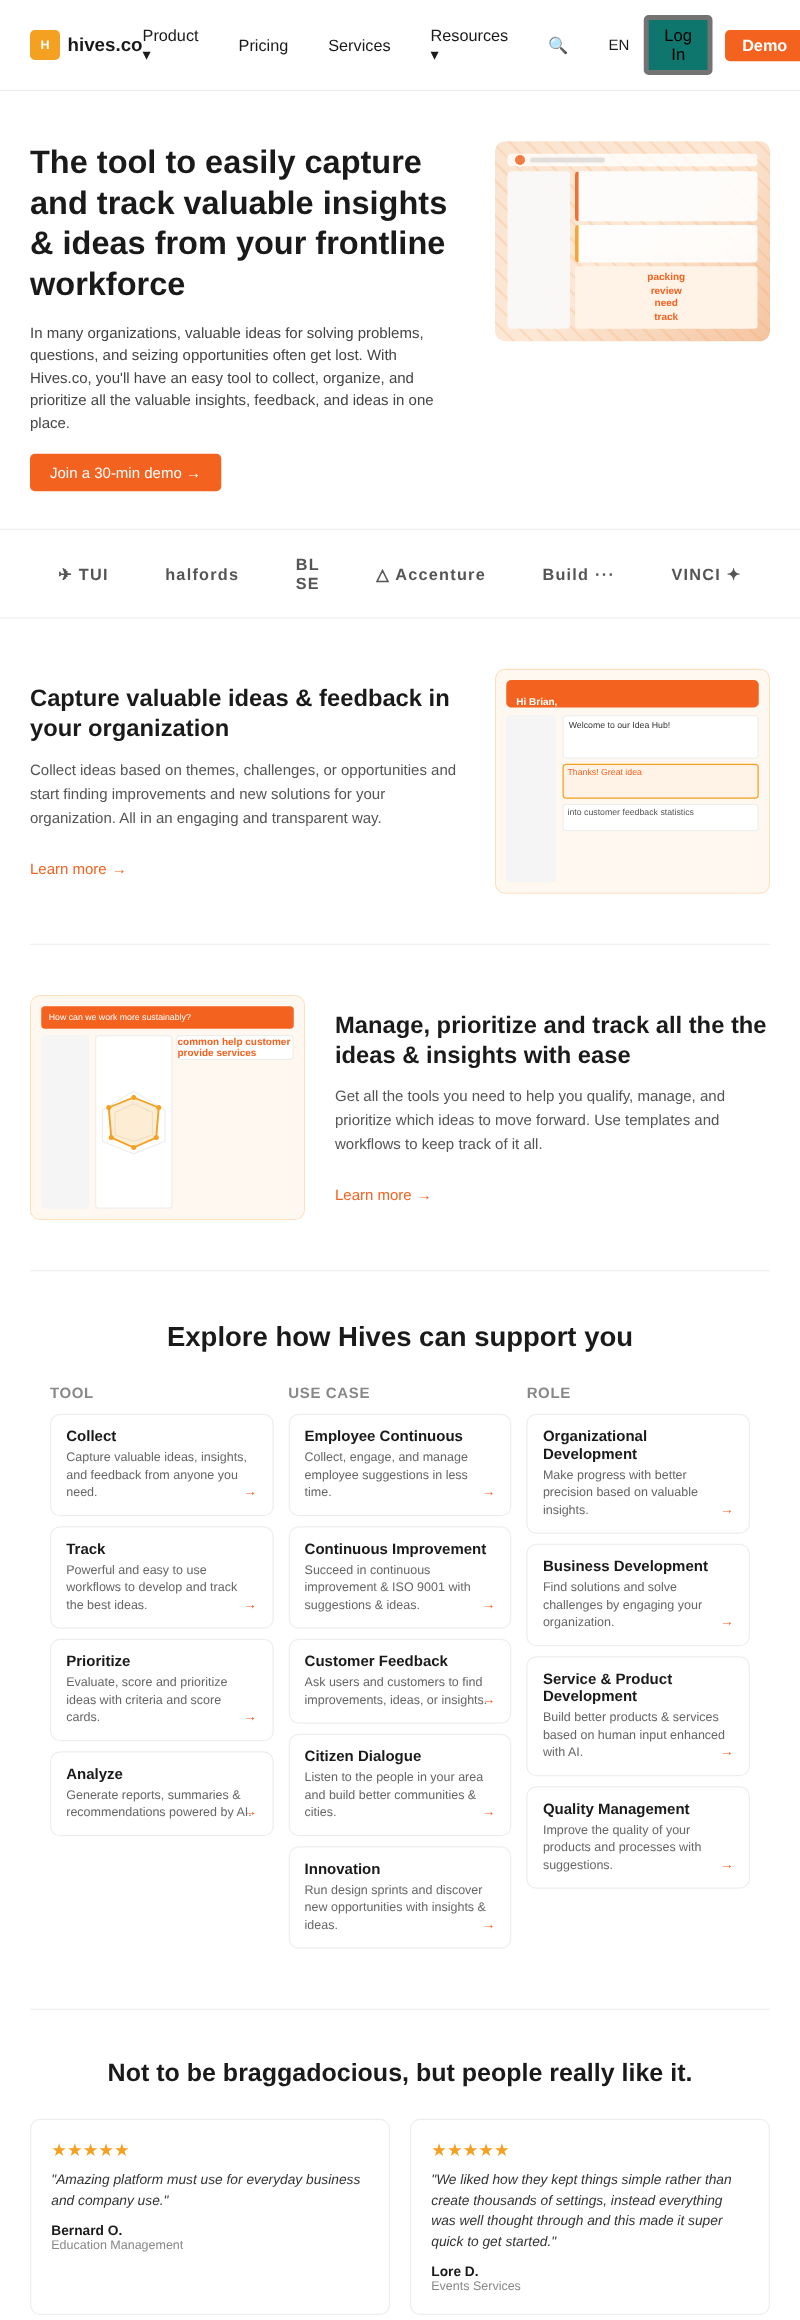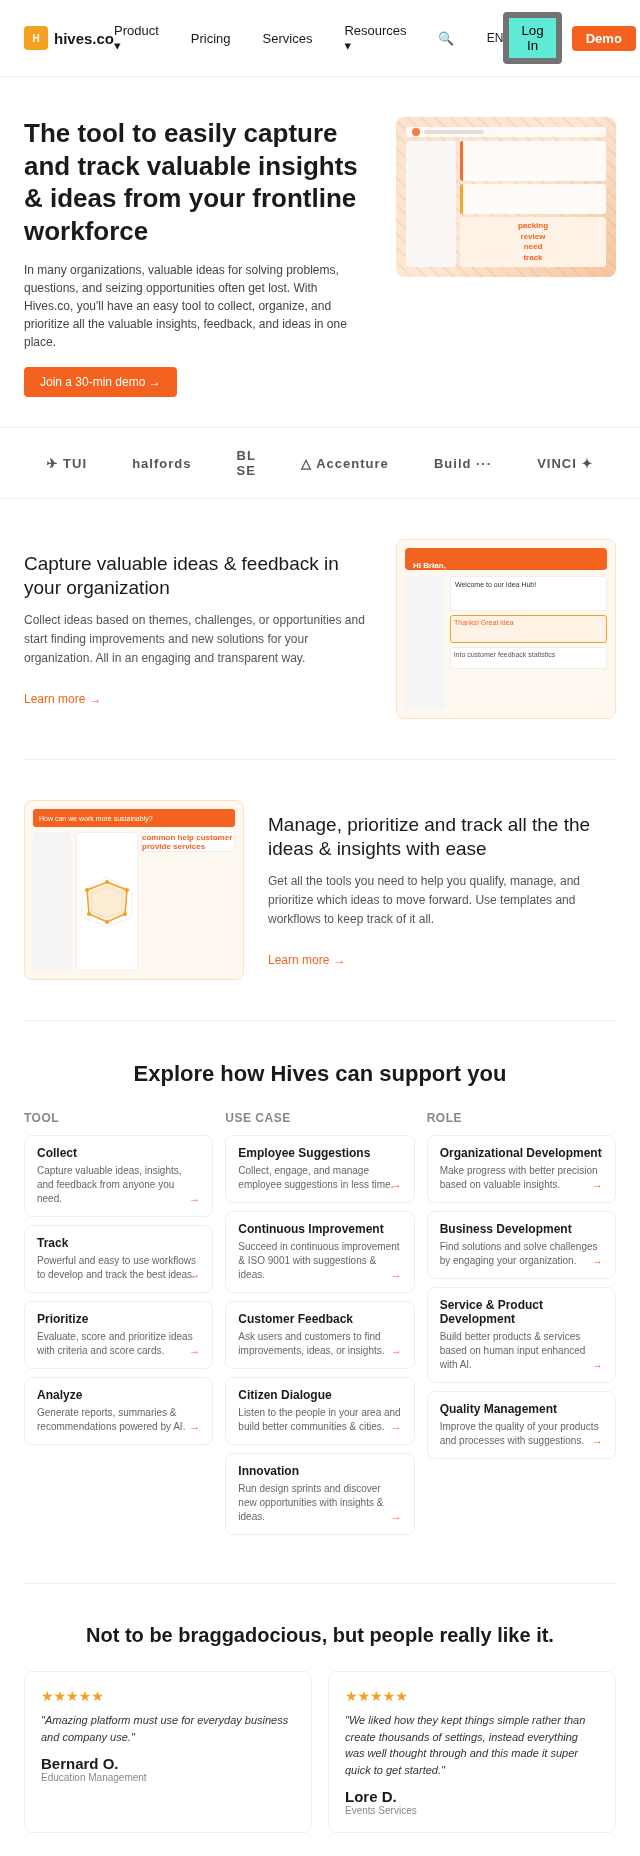--- a/index.html
+++ b/index.html
@@ -5,64 +5,64 @@
     * { margin: 0; padding: 0; box-sizing: border-box; }
     body { font-family: -apple-system, BlinkMacSystemFont, 'Segoe UI', sans-serif; background: #fff; color: #1a1a1a; font-size: 14px; width: 640px; }
 
     
     nav { display: flex; align-items: center; justify-content: space-between; padding: 12px 24px; border-bottom: 1px solid #eee; }
     .nav-logo { display: flex; align-items: center; gap: 6px; font-weight: 700; font-size: 15px; }
     .nav-logo-icon { width: 24px; height: 24px; background: #f4a020; border-radius: 4px; display: flex; align-items: center; justify-content: center; }
     .nav-links { display: flex; align-items: center; gap: 32px; font-size: 13px; }
     .nav-links a { text-decoration: none; color: #1a1a1a; }
     .nav-right { display: flex; align-items: center; gap: 10px; font-size: 13px; }
-    .btn-login { border: 6px solid #737373; border-radius: 4px; padding: 5px 12px; background: #5eead4; cursor: pointer; }
+    .btn-login { border: 4px solid #737373; border-radius: 4px; padding: 5px 12px; background: #0f766e; cursor: pointer; margin-left: 12px; }
     .btn-demo { background: #f4621f; color: #fff; border: none; border-radius: 4px; padding: 5px 14px; cursor: pointer; font-weight: 600; font-size: 13px; }
 
     
     .hero { display: flex; align-items: flex-start; padding: 40px 24px 30px; gap: 34px; }
     .hero-left { flex: 1; }
     .hero-title { font-size: 26px; font-weight: 800; line-height: 1.25; margin-bottom: 14px; }
     .hero-sub { font-size: 12px; color: #444; line-height: 1.5; margin-bottom: 16px; }
     .btn-hero { background: #f4621f; color: #fff; border: none; border-radius: 4px; padding: 8px 16px; font-size: 12px; cursor: pointer; }
     .hero-right { width: 220px; flex-shrink: 0; }
     .hero-img-placeholder { width: 220px; height: 160px; background: linear-gradient(135deg, #f9e4d0 0%, #fce8d5 50%, #f5c4a0 100%); border-radius: 8px; display: flex; align-items: center; justify-content: center; overflow: hidden; position: relative; }
     .hero-img-inner { width: 100%; height: 100%; background: repeating-linear-gradient(45deg, #f4a06030 0px, #f4a06030 2px, transparent 2px, transparent 10px); }
 
     
     .logos { display: flex; align-items: center; justify-content: space-around; padding: 20px 24px; border-top: 1px solid #f0f0f0; border-bottom: 1px solid #f0f0f0; }
     .logo-item { font-size: 13px; font-weight: 700; color: #555; letter-spacing: 1px; }
 
     
     .feature-section { display: flex; align-items: center; padding: 40px 24px; gap: 24px; }
     .feature-section.reverse { flex-direction: row-reverse; }
     .feature-left { flex: 1; }
-    .feature-title { font-size: 19px; font-weight: 400; line-height: 1.3; margin-bottom: 10px; }
+    .feature-title { font-size: 19px; font-weight: 700; line-height: 1.3; margin-bottom: 10px; }
     .feature-desc { font-size: 12px; color: #555; line-height: 1.6; margin-bottom: 12px; }
     .feature-right { width: 220px; flex-shrink: 0; }
     .screenshot-placeholder { width: 220px; height: 180px; background: #fff8f0; border: 1px solid #fde0c0; border-radius: 8px; overflow: hidden; position: relative; }
 
     
-    .explore-section { padding: 40px 24px; }
+    .explore-section { padding: 40px 40px; }
     .explore-title { font-size: 22px; font-weight: 800; text-align: center; margin-bottom: 24px; }
     .explore-cols { display: grid; grid-template-columns: 1fr 1fr 1fr; gap: 12px; }
     .explore-col-header { font-size: 12px; font-weight: 700; color: #888; margin-bottom: 10px; text-transform: uppercase; letter-spacing: 0.5px; }
     .explore-card { background: #fff; border: 1px solid #eee; border-radius: 8px; padding: 10px 12px; margin-bottom: 8px; cursor: pointer; }
     .explore-card-title { font-size: 12px; font-weight: 700; margin-bottom: 4px; }
     .explore-card-desc { font-size: 10px; color: #666; line-height: 1.4; }
     .explore-card-arrow { font-size: 11px; color: #f4621f; float: right; margin-top: -14px; }
 
     
     .testimonials { padding: 40px 24px; background: #fff; }
     .testimonials-title { font-size: 20px; font-weight: 800; text-align: center; margin-bottom: 24px; }
     .testimonials-grid { display: grid; grid-template-columns: 1fr 1fr; gap: 16px; }
     .testimonial-card { border: 1px solid #eee; border-radius: 8px; padding: 16px; }
     .stars { color: #f4a020; font-size: 14px; margin-bottom: 8px; }
     .testimonial-text { font-size: 11px; color: #333; line-height: 1.5; margin-bottom: 10px; font-style: italic; }
-    .testimonial-author { font-size: 15px; font-weight: 700; }
+    .testimonial-author { font-size: 11px; font-weight: 700; }
     .testimonial-role { font-size: 10px; color: #888; }
 
     
     .subscribe-section { display: grid; grid-template-columns: 1fr 1fr; gap: 24px; padding: 40px 24px; background: #f9f9f9; }
 
     .divider { height: 1px; background: #f0f0f0; margin: 0 24px; }
 
     .arrow-link { display: inline-flex; align-items: center; gap: 4px; font-size: 12px; color: #f4621f; text-decoration: none; cursor: pointer; margin-top: 12px; }
     .arrow-link::after { content: '→'; }
   </style>
@@ -228,21 +228,21 @@
       <div class="explore-card">
         <div class="explore-card-title">Analyze</div>
         <div class="explore-card-desc">Generate reports, summaries &amp; recommendations powered by AI.</div>
         <span class="explore-card-arrow">→</span>
       </div>
     </div>
 
     <div>
       <div class="explore-col-header">Use Case</div>
       <div class="explore-card">
-        <div class="explore-card-title">Employee Suggestions</div>
+        <div class="explore-card-title">Employee Continuous</div>
         <div class="explore-card-desc">Collect, engage, and manage employee suggestions in less time.</div>
         <span class="explore-card-arrow">→</span>
       </div>
       <div class="explore-card">
         <div class="explore-card-title">Continuous Improvement</div>
         <div class="explore-card-desc">Succeed in continuous improvement &amp; ISO 9001 with suggestions &amp; ideas.</div>
         <span class="explore-card-arrow">→</span>
       </div>
       <div class="explore-card">
         <div class="explore-card-title">Customer Feedback</div>

